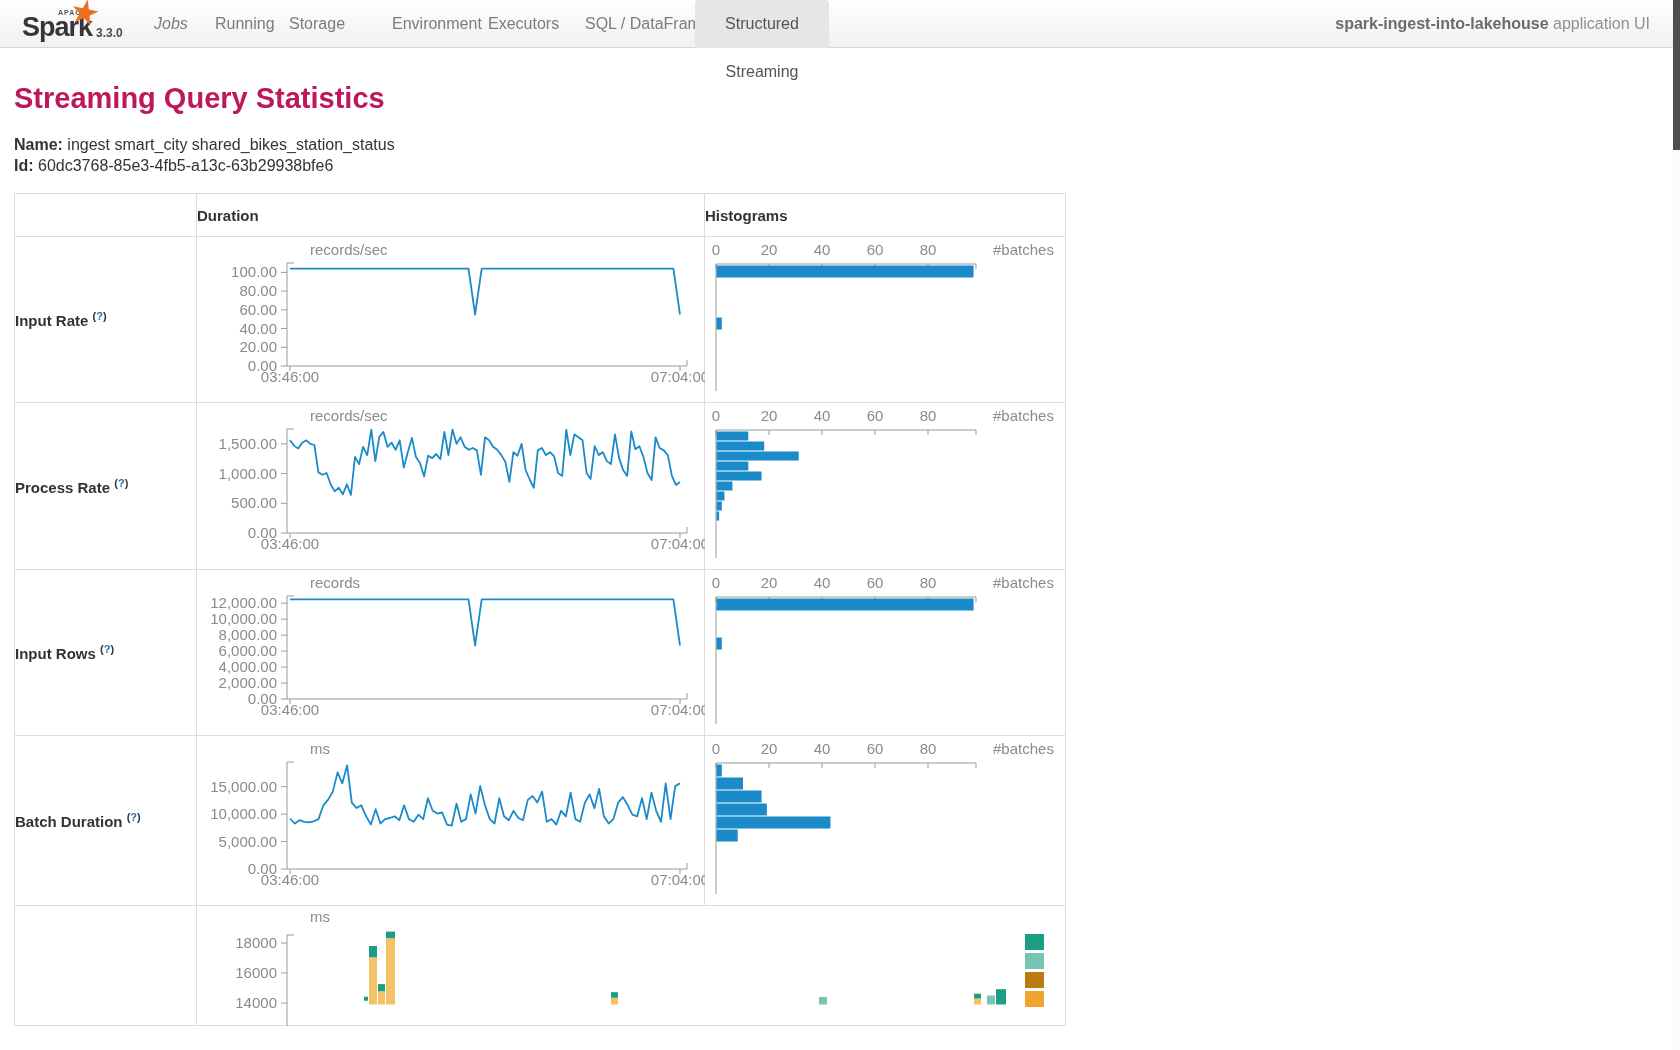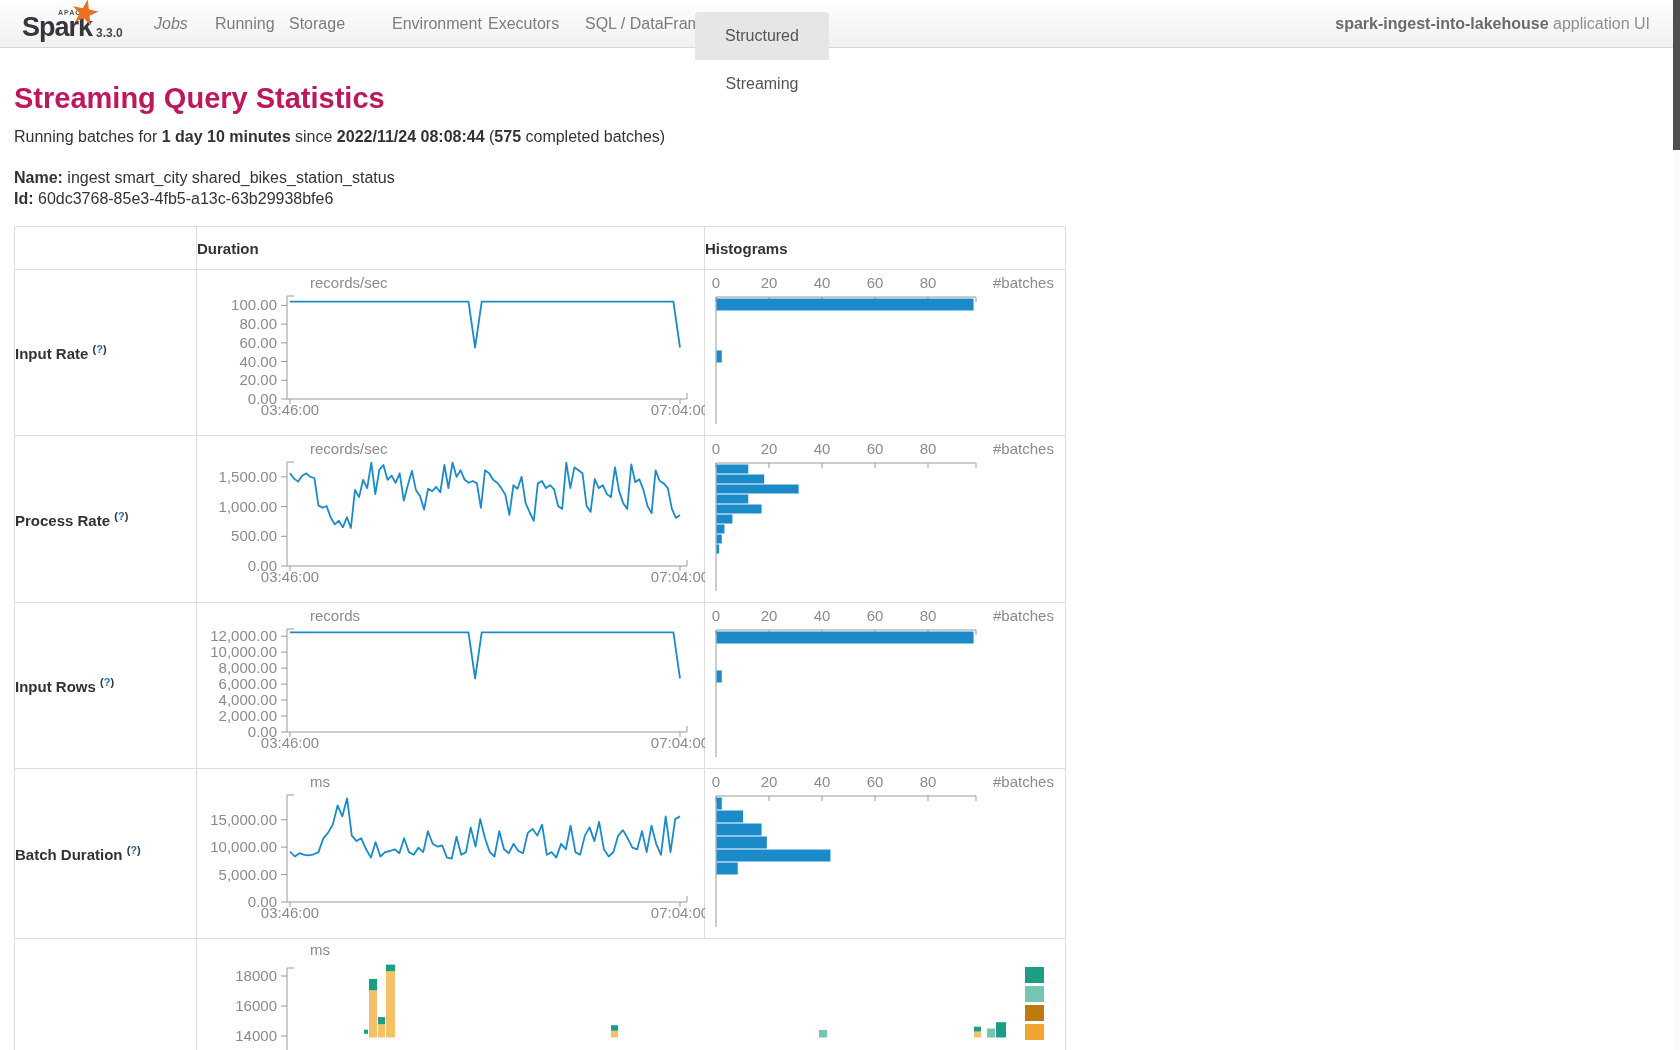--- a/index.html
+++ b/index.html
@@ -57,33 +57,32 @@
     <span class="star">★</span>
     <span class="version">3.3.0</span>
   </div>
   <div id="tabs">
       <div class="tab" style="left: 154px; font-style: italic;">Jobs</div>
       <div class="tab" style="left: 215px;">Running</div>
       <div class="tab" style="left: 289px;">Storage</div>
       <div class="tab" style="left: 392px;">Environment</div>
       <div class="tab" style="left: 488px;">Executors</div>
       <div class="tab" style="left: 585px;">SQL / DataFrame</div>
-      <div class="tab tab-active-bg" style="left: 695px; width: 134px; margin-top: 12px;">Structured Streaming</div>
+      <div class="tab tab-active-bg" style="left: 695px; width: 134px;">Structured Streaming</div>
     </div>
   <div class="app-title"><b>spark-ingest-into-lakehouse</b><span> application UI</span></div>
 </div>
 
 <div class="scroll-track">
   <div class="scroll-thumb"></div>
 </div>
 
 <div class="content">
   <h1>Streaming Query Statistics</h1>
 
-  <p class="running"><span>Running batches for </span><b>1 day 10 minutes</b><span> since </span><b>2022/11/24 08:08:44</b><span> (</span><b>575</b><span> completed batches)</span></p>
 
   <div class="meta">
     <div><b>Name:</b> <span>ingest smart_city shared_bikes_station_status</span></div>
     <div><b>Id:</b> <span>60dc3768-85e3-4fb5-a13c-63b29938bfe6</span></div>
   </div>
 
   <table class="stats">
     <thead>
       <tr>
         <th class="c1"></th>

